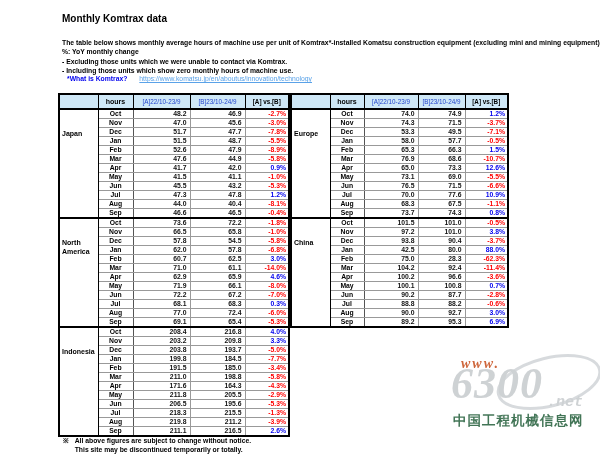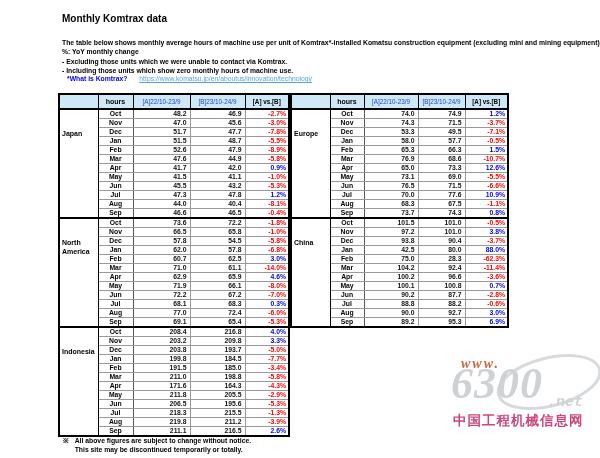--- a/index.html
+++ b/index.html
@@ -42,21 +42,21 @@
   td.pct-cell.neg { color:var(--neg,#ff0000); }
   td.pct-cell.pos { color:var(--pos,#0000ff); }
 
   .footnote { position:absolute; left:56px; top:436px; display:flex; font-size:6.8px; font-weight:bold; line-height:9px; }
   .footnote .marker { margin-right:6px; }
 
   .watermark { position:absolute; left:442px; top:350px; width:158px; height:86px; opacity:0.8; pointer-events:none; }
   .wm-www { position:absolute; left:12px; top:6px; font-family:"Liberation Serif", serif; font-style:italic; font-weight:bold; font-size:14px; letter-spacing:2px; color:#c2410c; }
   .wm-num { position:absolute; left:2px; top:8px; font-family:"Liberation Serif", serif; font-style:italic; font-weight:bold; font-size:44px; letter-spacing:1px; color:#c3c7ca; }
   .wm-net { position:absolute; left:98px; top:44px; font-family:Liberation Mono, monospace; font-style:italic; font-weight:bold; font-size:15px; color:#c3c7ca; }
-  .wm-cn  { position:absolute; left:4px; top:62px; font-size:13.5px; font-weight:bold; letter-spacing:1px; color:#be185d; }
+  .wm-cn  { position:absolute; left:4px; top:62px; font-size:13.5px; font-weight:bold; letter-spacing:1px; color:#14532d; }
   .wm-swash { position:absolute; left:0; top:0; }
 </style>
 </head>
 <body>
 
 <div class="page" style="--pos: #0000ee; --neg: #ff0000; --header-bg: #cfe8f7; --header-text: #2244cc;">
 
   <div class="page-title">Monthly Komtrax data</div>
 
   <div class="desc">

